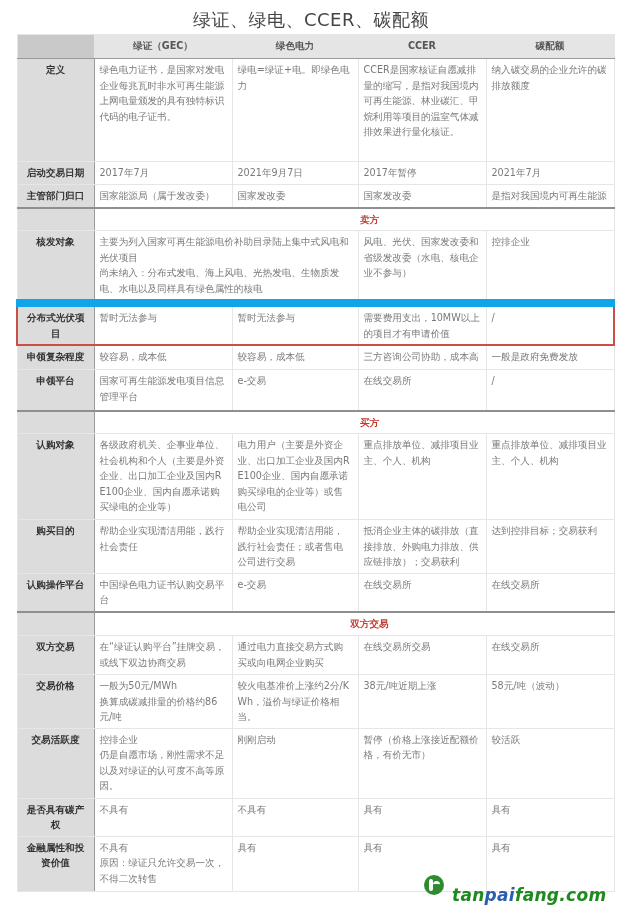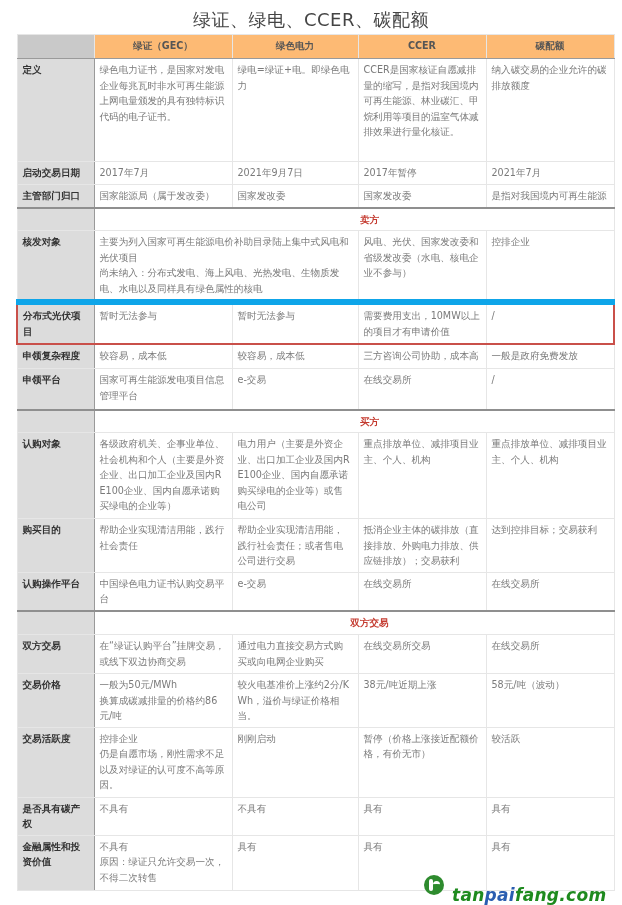--- a/index.html
+++ b/index.html
@@ -6,27 +6,27 @@
   body { width:622px; height:905px; position:relative; overflow:hidden;
          font-family:"DejaVu Sans","Liberation Sans",sans-serif; color:#7a7a7a; }
   .title { position:absolute; left:0; top:8px; width:622px; text-align:center;
            font-size:18px; color:#444; letter-spacing:0.5px; }
   table { position:absolute; left:16px; top:34px; width:597px; border-collapse:collapse;
           table-layout:fixed; border:1.5px solid #8a8a8a; font-size:9.6px; line-height:15.5px; }
   col.c0 { width:77px; } col.c1 { width:138px; } col.c2 { width:126px; }
   col.c3 { width:128px; } col.c4 { width:128px; }
   td, th { border:1px solid #e6e6e6; padding:3px 5px; vertical-align:top; text-align:left;
            overflow:hidden; word-break:break-all; }
-  th { background:#fdba74; color:#555; font-weight:bold; text-align:center; height:17px;
+  th { background:#e5e5e5; color:#555; font-weight:bold; text-align:center; height:17px;
        border-bottom:1px solid #9a9a9a; }
   th.corner { background:#c9c9c9; }
-  td.rowhead { background:#dcdcdc; color:#333; font-weight:bold; border-right:1px solid #9a9a9a; }
+  td.rowhead { background:#dcdcdc; color:#333; font-weight:bold; border-right:1px solid #9a9a9a;text-align:center; }
   tr.sep td { border-top:2px solid #8f8f8f; }
   tr.section td.sec-label { text-align:center; color:#c43a2f; font-weight:bold;padding-left:36px; }
-  tr.highlight td { border-top:6px solid #0ea5e9; border-bottom:2px solid #c9504a;margin-left:12px; }
+  tr.highlight td { border-top:8px solid #0ea5e9; border-bottom:2px solid #c9504a;margin-left:12px; }
   tr.highlight td:first-child { border-left:2px solid #c9504a; }
   tr.highlight td:last-child { border-right:2px solid #c9504a; }
   .cell-text { white-space:pre-line; }
   .watermark { position:absolute; left:424px; top:873px; height:24px; display:flex; align-items:center; }
   .wm-logo { width:20px; height:20px; border-radius:50%; background:#2e8b2e; position:relative; margin-right:8px; }
   .wm-logo::before { content:""; position:absolute; left:5px; top:4px; width:4px; height:12px; background:#fff; border-radius:2px; }
   .wm-logo::after { content:""; position:absolute; left:9px; top:6px; width:7px; height:4px; border-top:3px solid #fff; border-radius:6px 6px 0 0; }
   .wm-text { font-family:"DejaVu Sans",sans-serif; font-weight:bold; font-style:italic; font-size:17px; letter-spacing:0.3px;margin-top:19px; }
   .wm-a { color:#1e8a1e; } .wm-b { color:#2a5db0; }
 </style>

